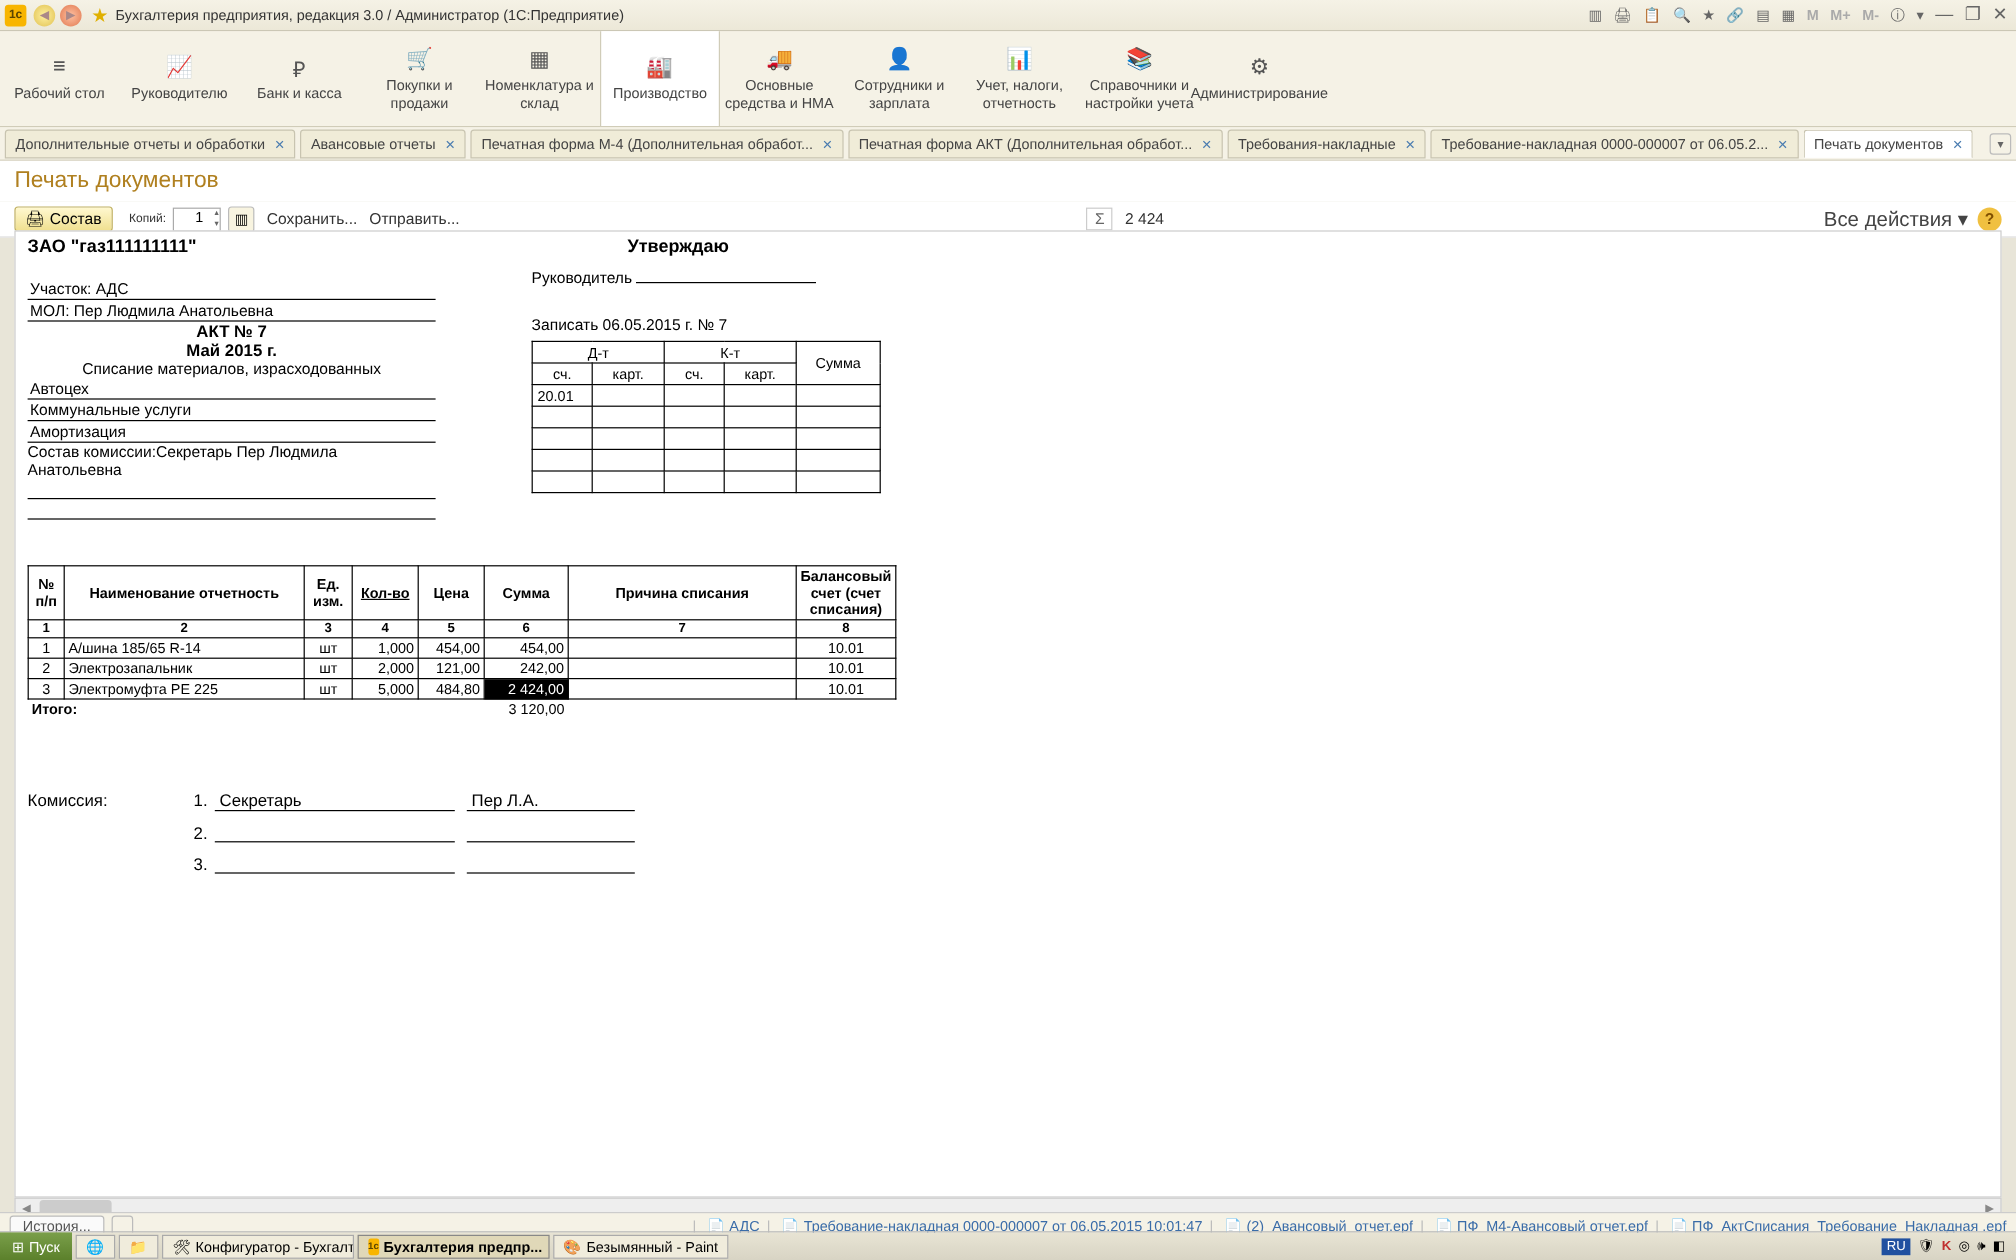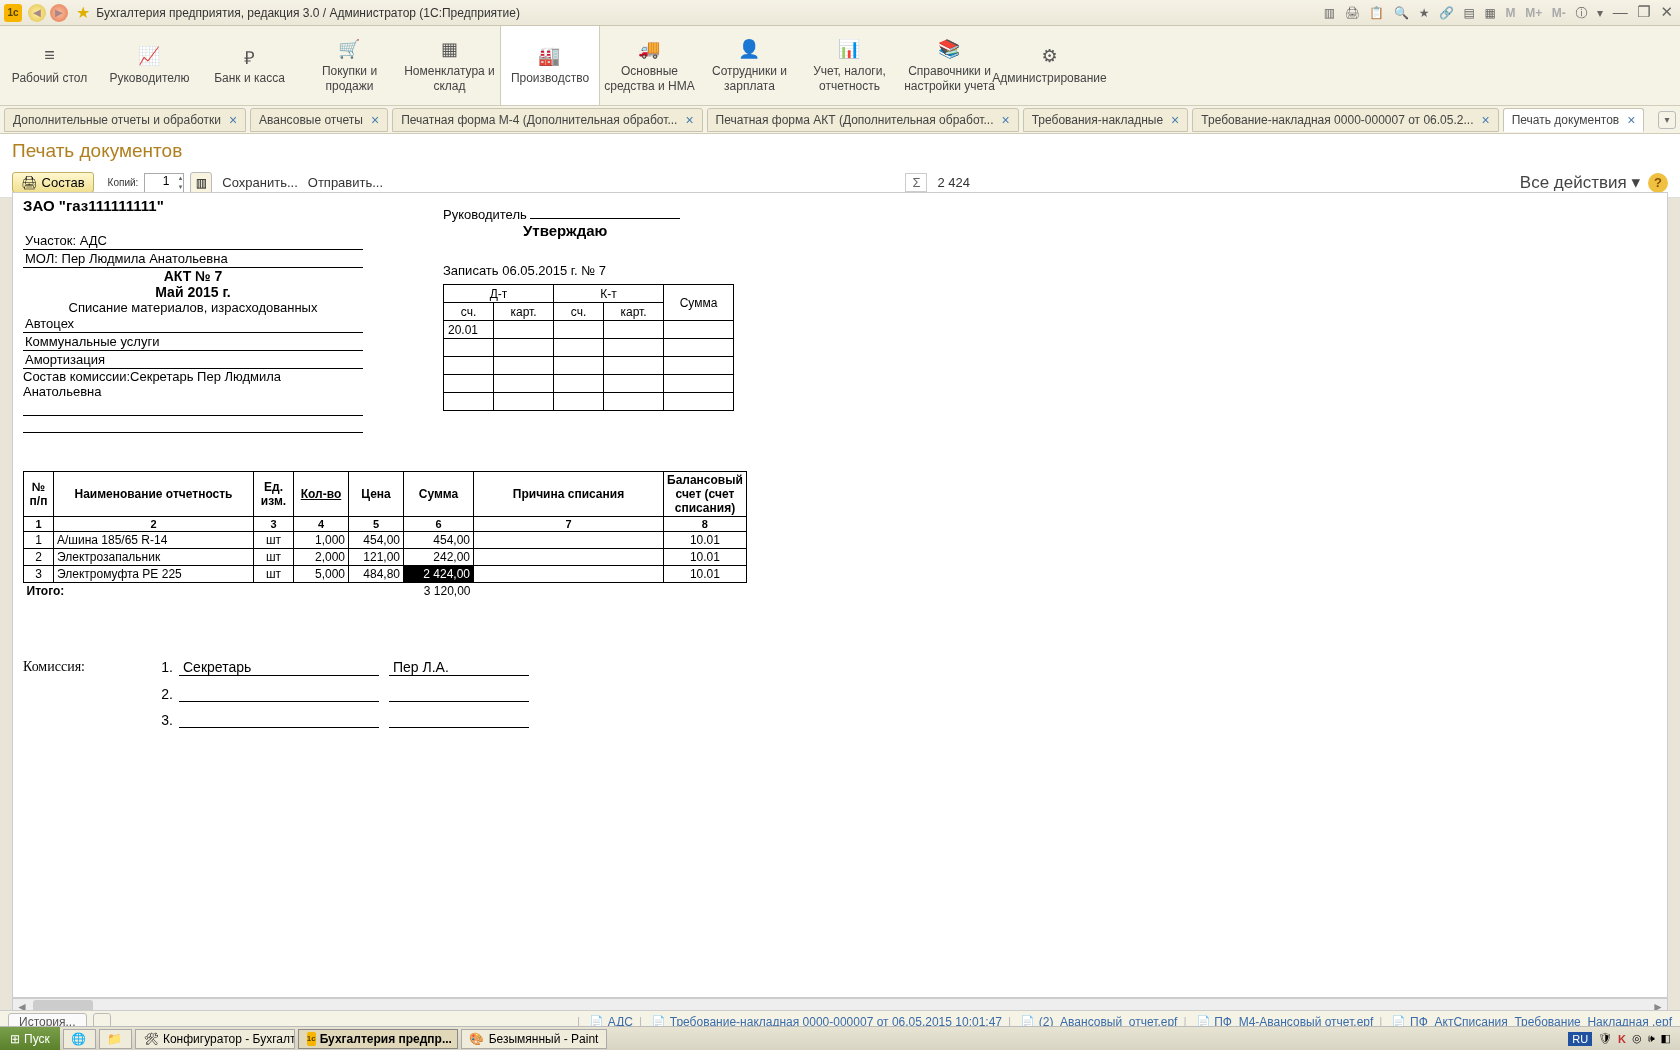--- a/index.html
+++ b/index.html
@@ -74,21 +74,21 @@
 .maintbl th, .maintbl td { border:1px solid #000; font-size:12px; padding:1px 3px; }
 .maintbl th { font-weight:bold; text-align:center; }
 .maintbl .num { text-align:center; font-weight:bold; font-size:11px; }
 .maintbl td.r { text-align:right; }
 .maintbl td.c { text-align:center; }
 .sel { background:#000; color:#fff; }
 
 
 .comm { margin-top:60px; }
 .comm-row { display:flex; margin-bottom:10px; font-size:14px; }
-.comm-lbl { width:130px;font-family:Liberation Serif, serif; }
+.comm-lbl { width:130px; }
 .comm-n { width:20px; text-align:right; margin-right:6px; }
 .comm-line { border-bottom:1px solid #000; width:200px; margin-right:10px; padding-left:4px; }
 .comm-line2 { border-bottom:1px solid #000; width:140px; padding-left:4px; }
 
 
 .hscroll { position:absolute; bottom:34px; left:12px; right:12px; height:18px; background:#eee; border:1px solid #ccc; display:flex; align-items:center; }
 .hscroll .arr { width:18px; text-align:center; color:#888; font-size:12px; }
 .hscroll .thumb { position:absolute; left:20px; width:60px; height:14px; background:#ccc; border-radius:3px; }
 
 
@@ -255,25 +255,25 @@
       <div style="text-align:center">Списание материалов, израсходованных</div>
       <div class="row-uline">Автоцех</div>
       <div class="row-uline">Коммунальные услуги</div>
       <div class="row-uline">Амортизация</div>
       <div>Состав комиссии:Секретарь Пер Людмила Анатольевна</div>
       <div class="row-uline" style="margin-top:14px"></div>
       <div class="row-uline" style="margin-top:14px"></div>
     </div>
 
     <div class="hdr-right">
+      <div style="text-align:left; padding-left:80px; font-weight:bold; font-size:15px;">Утверждаю</div>
       <div style="margin-top:6px;">
         <span>Руководитель</span>
         <span class="uline"></span>
       </div>
-      <div style="text-align:left; padding-left:80px; font-weight:bold; font-size:15px;">Утверждаю</div>
       <div style="margin-top:24px;">Записать 06.05.2015 г. № 7</div>
 
       <table class="smalltbl">
         <tbody>
             <tr>
               <th colspan="2" class="w1">Д-т</th>
               <th colspan="2">К-т</th>
               <th rowspan="2" class="w3">Сумма</th>
             </tr>
         <tr>

